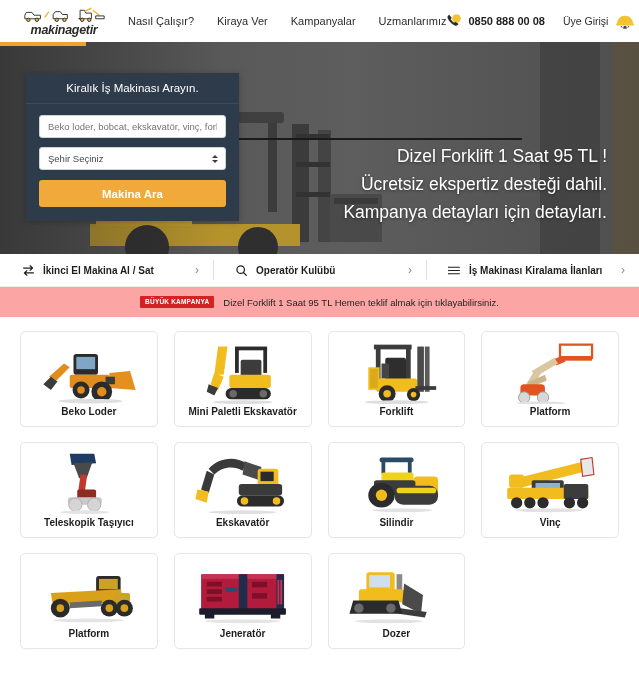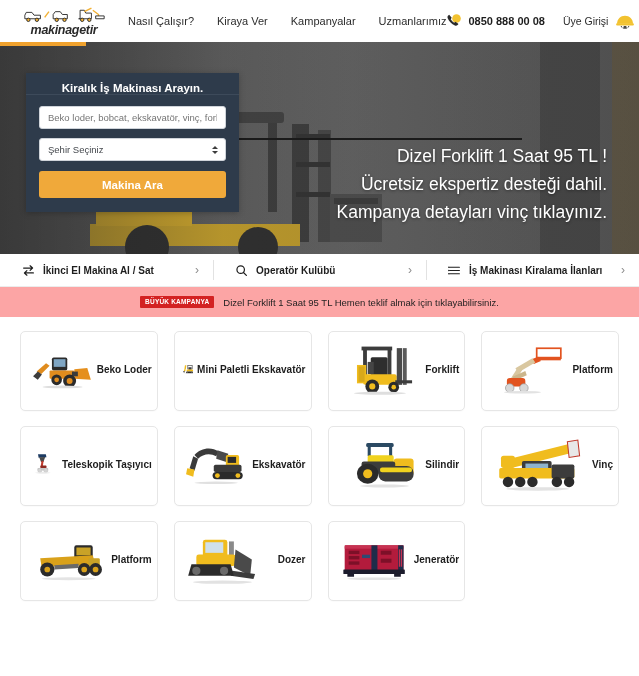--- a/index.html
+++ b/index.html
@@ -67,21 +67,21 @@
   .hero-text div { white-space: nowrap; }
 
   
   .search-panel {
     position: absolute; left: 26px; top: 31px; width: 213px;
     background: #2e3b4b; z-index: 7;
     box-shadow: 0 1px 6px rgba(0,0,0,.25);
   }
   .search-head {
     text-align: center; color: #ffffff; font-size: 11.5px;
-    font-weight: bold; padding: 9px 6px 0;
+    font-weight: normal; padding: 9px 6px 9px;
     border-bottom: 1px solid #3d4a5a;
   }
   .search-body { padding: 11px 13px 14px; display: flex; flex-direction: column; gap: 9px; }
   .search-input, .search-select {
     width: 100%; height: 23px; border: 1px solid #cfd4da; border-radius: 3px;
     background: #ffffff; font-size: 9.5px; color: #767b82;
     padding: 0 8px; font-family: "Liberation Sans", sans-serif;
     outline: none;
   }
   .select-wrap { position: relative; }
@@ -133,21 +133,21 @@
   .camp-text { font-size: 9.5px; color: #1f1f1f; white-space: nowrap; }
 
   
   .grid-wrap { padding: 14px 20px 0; background: #ffffff; }
   .grid {
     display: grid; grid-template-columns: repeat(4, 1fr);
     gap: 15px 16px;
   }
   .card {
     background: #ffffff; border: 1px solid #e6e6e6; border-radius: 5px;
-    height: 80px; display: flex; flex-direction: row;
+    height: 96px; display: flex; flex-direction: column;
     align-items: center; justify-content: flex-end;
     padding: 5px 5px 9px; cursor: pointer;
     box-shadow: 0 1px 1px rgba(0,0,0,.02);
   }
   .card-art { flex: 1; width: 100%; display: flex; align-items: center; justify-content: center; }
   .card-art svg { max-height: 66px; width: auto; display: block; }
   .card-label {
     font-size: 10px; font-weight: bold; color: #1d1d1d;
     text-align: center; line-height: 11px; white-space: nowrap;
   }
@@ -243,21 +243,21 @@
       <circle cx="147" cy="205" r="22" fill="#2b2b2b"></circle>
       <circle cx="258" cy="205" r="20" fill="#2b2b2b"></circle>
     </g>
   </svg>
   <div class="hero-vignette"></div>
   <div class="hero-rule"></div>
 
   <div class="hero-text">
     <div>Dizel Forklift 1 Saat 95 TL !</div>
     <div>Ücretsiz ekspertiz desteği dahil.</div>
-    <div>Kampanya detayları vinç tıklayınız.</div>
+    <div>Kampanya detayları için detayları.</div>
   </div>
 
   <div class="search-panel">
     <div class="search-head">Kiralık İş Makinası Arayın.</div>
     <div class="search-body">
       <input class="search-input" type="text" placeholder="Beko loder, bobcat, ekskavatör, vinç, forklift vs.." style="">
       <div class="select-wrap">
         <input class="search-select" type="text" readonly="" value="Şehir Seçiniz" style="">
         <span class="select-arrows">
           <i class="up"></i>
@@ -488,38 +488,20 @@
           <circle cx="30" cy="50" r="10" fill="#2b2b2b"></circle>
             <circle cx="30" cy="50" r="4" fill="#d9a11a"></circle>
           <circle cx="82" cy="50" r="9" fill="#2b2b2b"></circle>
             <circle cx="82" cy="50" r="4" fill="#d9a11a"></circle>
           <circle cx="98" cy="50" r="9" fill="#2b2b2b"></circle>
             <circle cx="98" cy="50" r="4" fill="#d9a11a"></circle>
           <ellipse cx="60" cy="63" rx="38" ry="2" fill="#e4e4e4"></ellipse>
         </svg>
       </div>
       <div class="card-label">Platform</div>
-    </div>
-
-    <div class="card">
-      <div class="card-art">
-        <svg viewBox="0 0 120 70">
-          <rect x="28" y="12" width="30" height="22" rx="3" fill="#f0bc1e"></rect>
-          <rect x="31" y="15" width="22" height="13" fill="#cfe0ec"></rect>
-          <rect x="60" y="14" width="6" height="22" fill="#8a8a8a"></rect>
-          <rect x="20" y="30" width="48" height="14" rx="3" fill="#f0bc1e"></rect>
-          <path d="M68 24 L88 36 L86 56 L66 46z" fill="#4a4a4a"></path>
-          <path d="M64 50 L92 54 L90 60 L62 56z" fill="#3c3c3c"></path>
-          <path d="M14 42 L62 42 L66 56 L10 56z" fill="#2b2b2b"></path>
-          <circle cx="20" cy="50" r="5" fill="#6a6a6a"></circle>
-            <circle cx="54" cy="50" r="5" fill="#6a6a6a"></circle>
-          <ellipse cx="52" cy="64" rx="36" ry="2" fill="#e2e2e2"></ellipse>
-        </svg>
-      </div>
-      <div class="card-label">Dozer</div>
     </div>
 
     <div class="card">
       <div class="card-art">
         <svg viewBox="0 0 120 70">
           <rect x="16" y="14" width="88" height="38" rx="2" fill="#b31b3c"></rect>
           <rect x="16" y="14" width="88" height="5" fill="#c73252"></rect>
           <rect x="56" y="14" width="9" height="38" fill="#1f2c4a"></rect>
           <rect x="96" y="14" width="8" height="38" fill="#1f2c4a"></rect>
           <g fill="#7d1028">
@@ -536,14 +518,32 @@
             </g>
           <rect x="14" y="50" width="92" height="7" rx="1" fill="#1c1c2c"></rect>
           <rect x="20" y="56" width="10" height="5" fill="#1c1c2c"></rect>
           <rect x="90" y="56" width="10" height="5" fill="#1c1c2c"></rect>
           <ellipse cx="60" cy="64" rx="40" ry="2" fill="#e4e4e4"></ellipse>
         </svg>
       </div>
       <div class="card-label">Jeneratör</div>
     </div>
 
+    <div class="card">
+      <div class="card-art">
+        <svg viewBox="0 0 120 70">
+          <rect x="28" y="12" width="30" height="22" rx="3" fill="#f0bc1e"></rect>
+          <rect x="31" y="15" width="22" height="13" fill="#cfe0ec"></rect>
+          <rect x="60" y="14" width="6" height="22" fill="#8a8a8a"></rect>
+          <rect x="20" y="30" width="48" height="14" rx="3" fill="#f0bc1e"></rect>
+          <path d="M68 24 L88 36 L86 56 L66 46z" fill="#4a4a4a"></path>
+          <path d="M64 50 L92 54 L90 60 L62 56z" fill="#3c3c3c"></path>
+          <path d="M14 42 L62 42 L66 56 L10 56z" fill="#2b2b2b"></path>
+          <circle cx="20" cy="50" r="5" fill="#6a6a6a"></circle>
+            <circle cx="54" cy="50" r="5" fill="#6a6a6a"></circle>
+          <ellipse cx="52" cy="64" rx="36" ry="2" fill="#e2e2e2"></ellipse>
+        </svg>
+      </div>
+      <div class="card-label">Dozer</div>
+    </div>
+
   </div>
 </div>
 
 </body></html>

